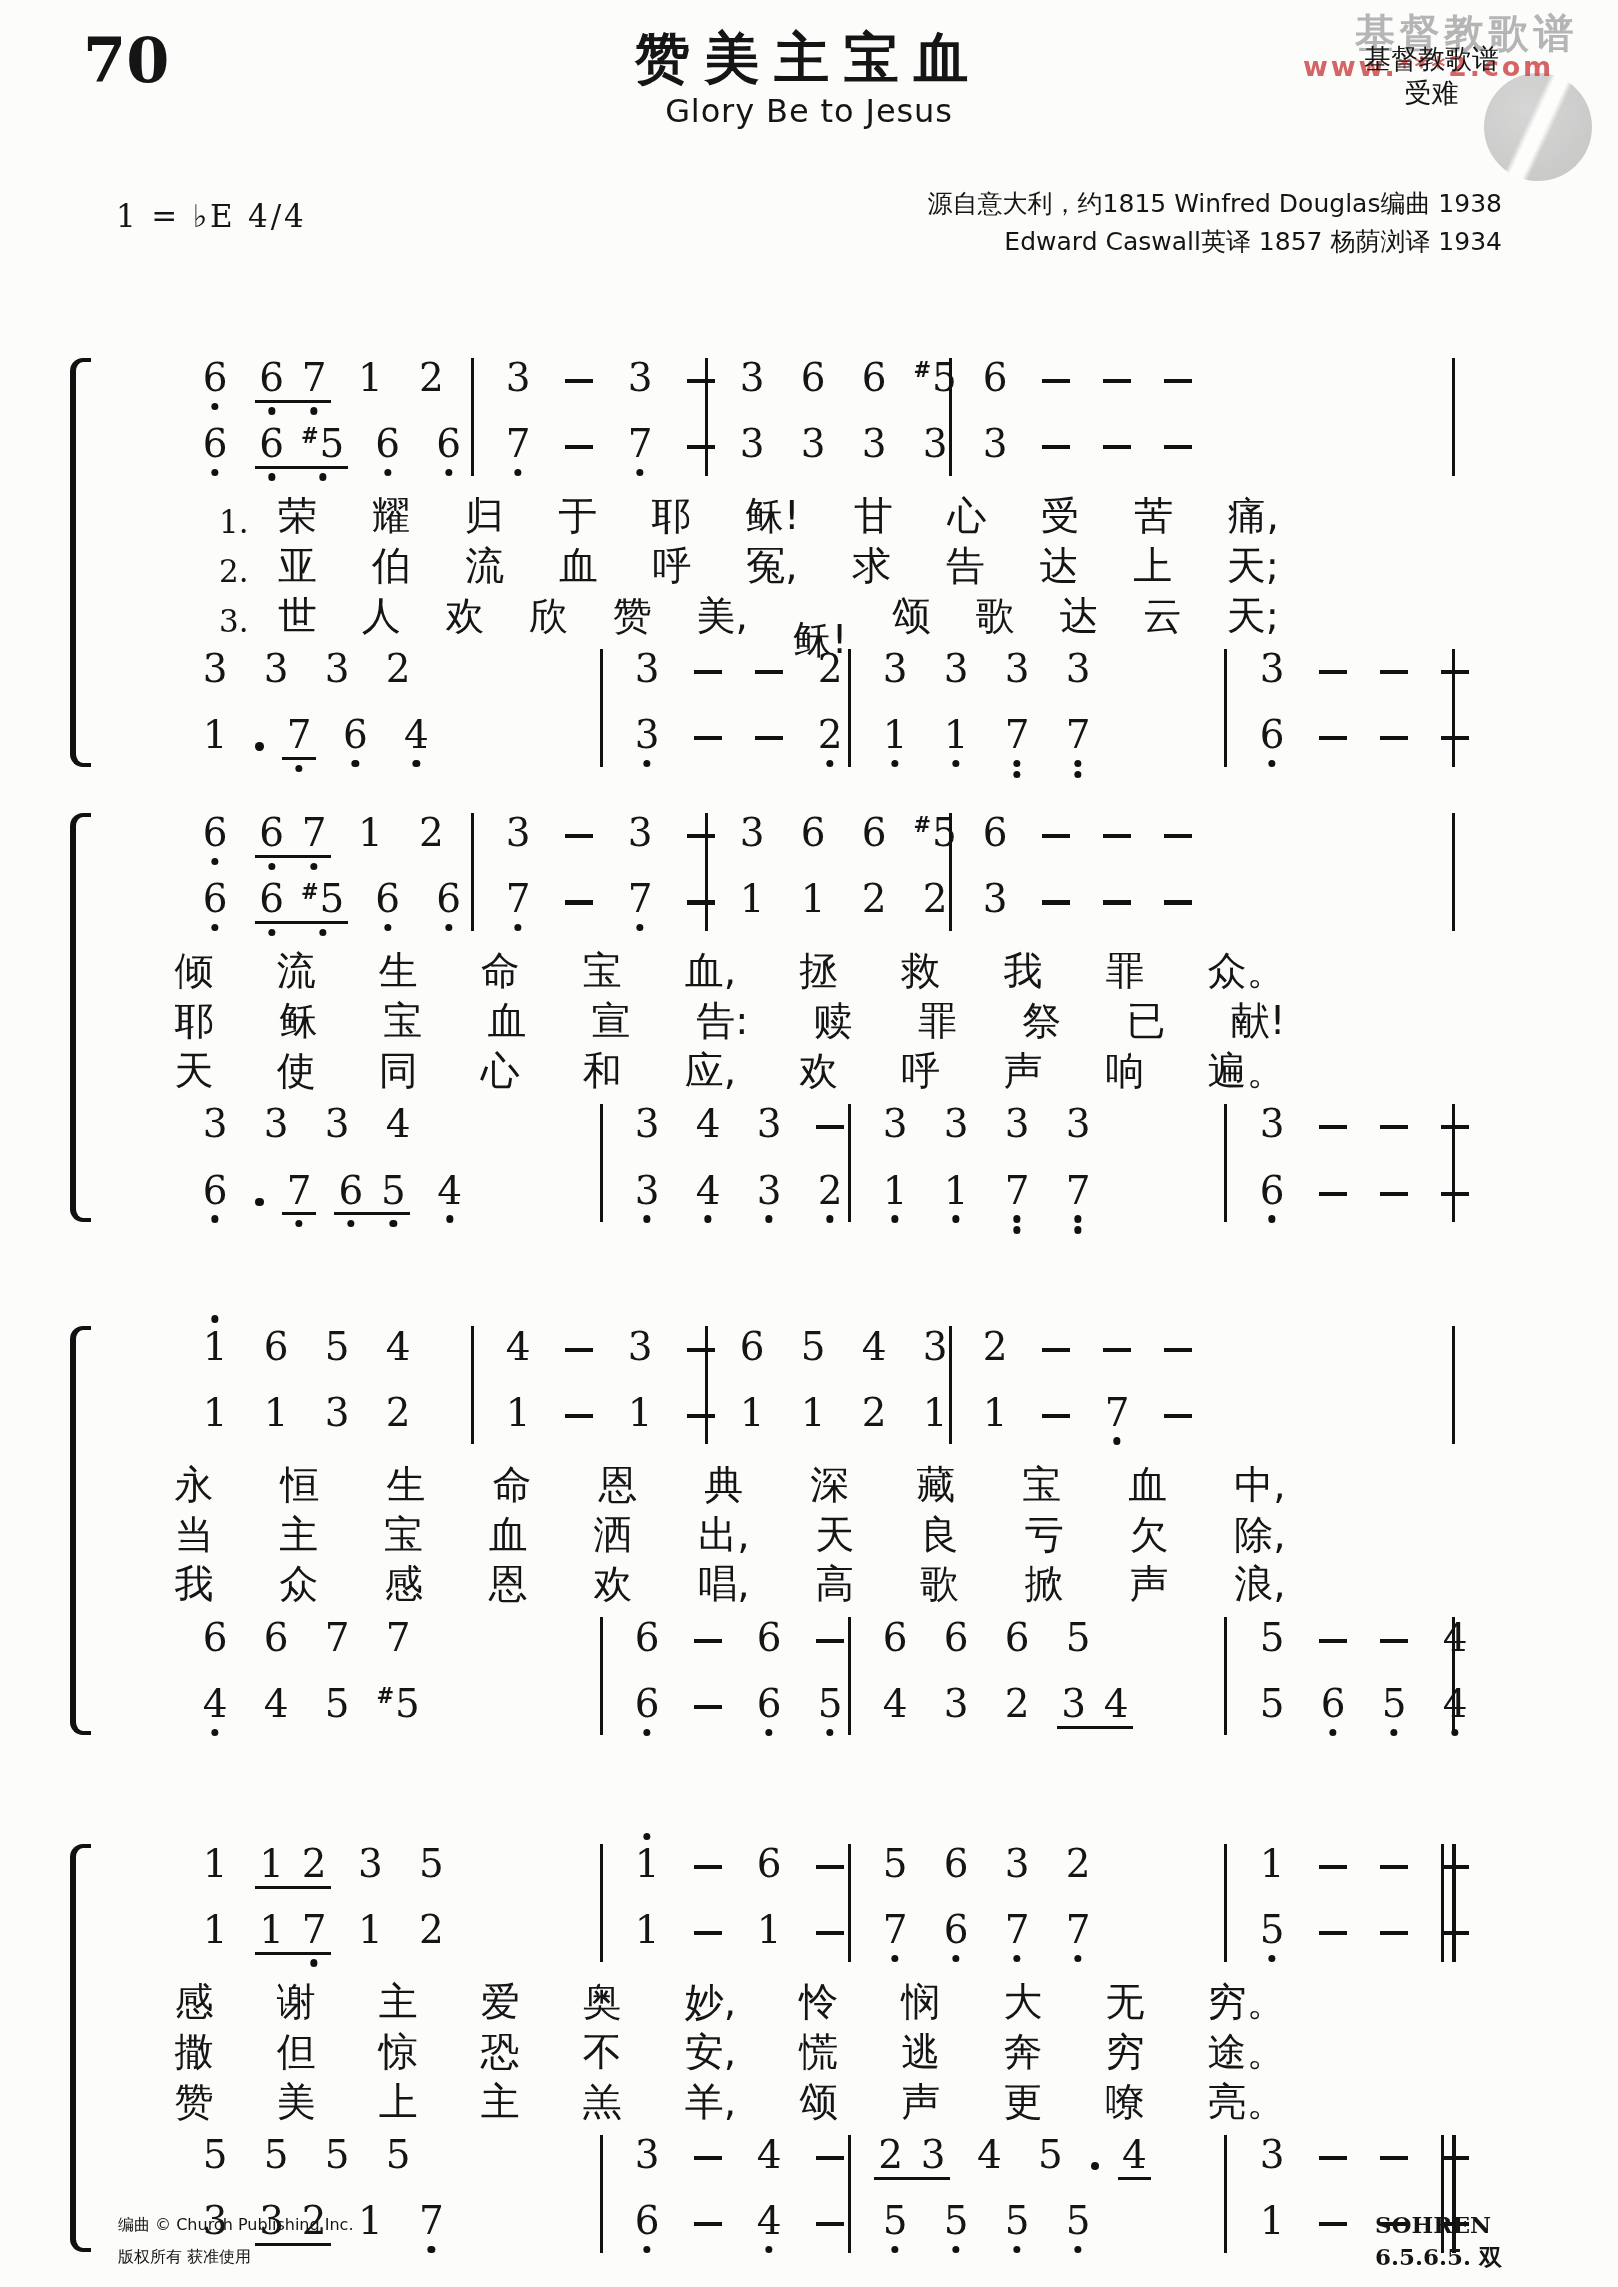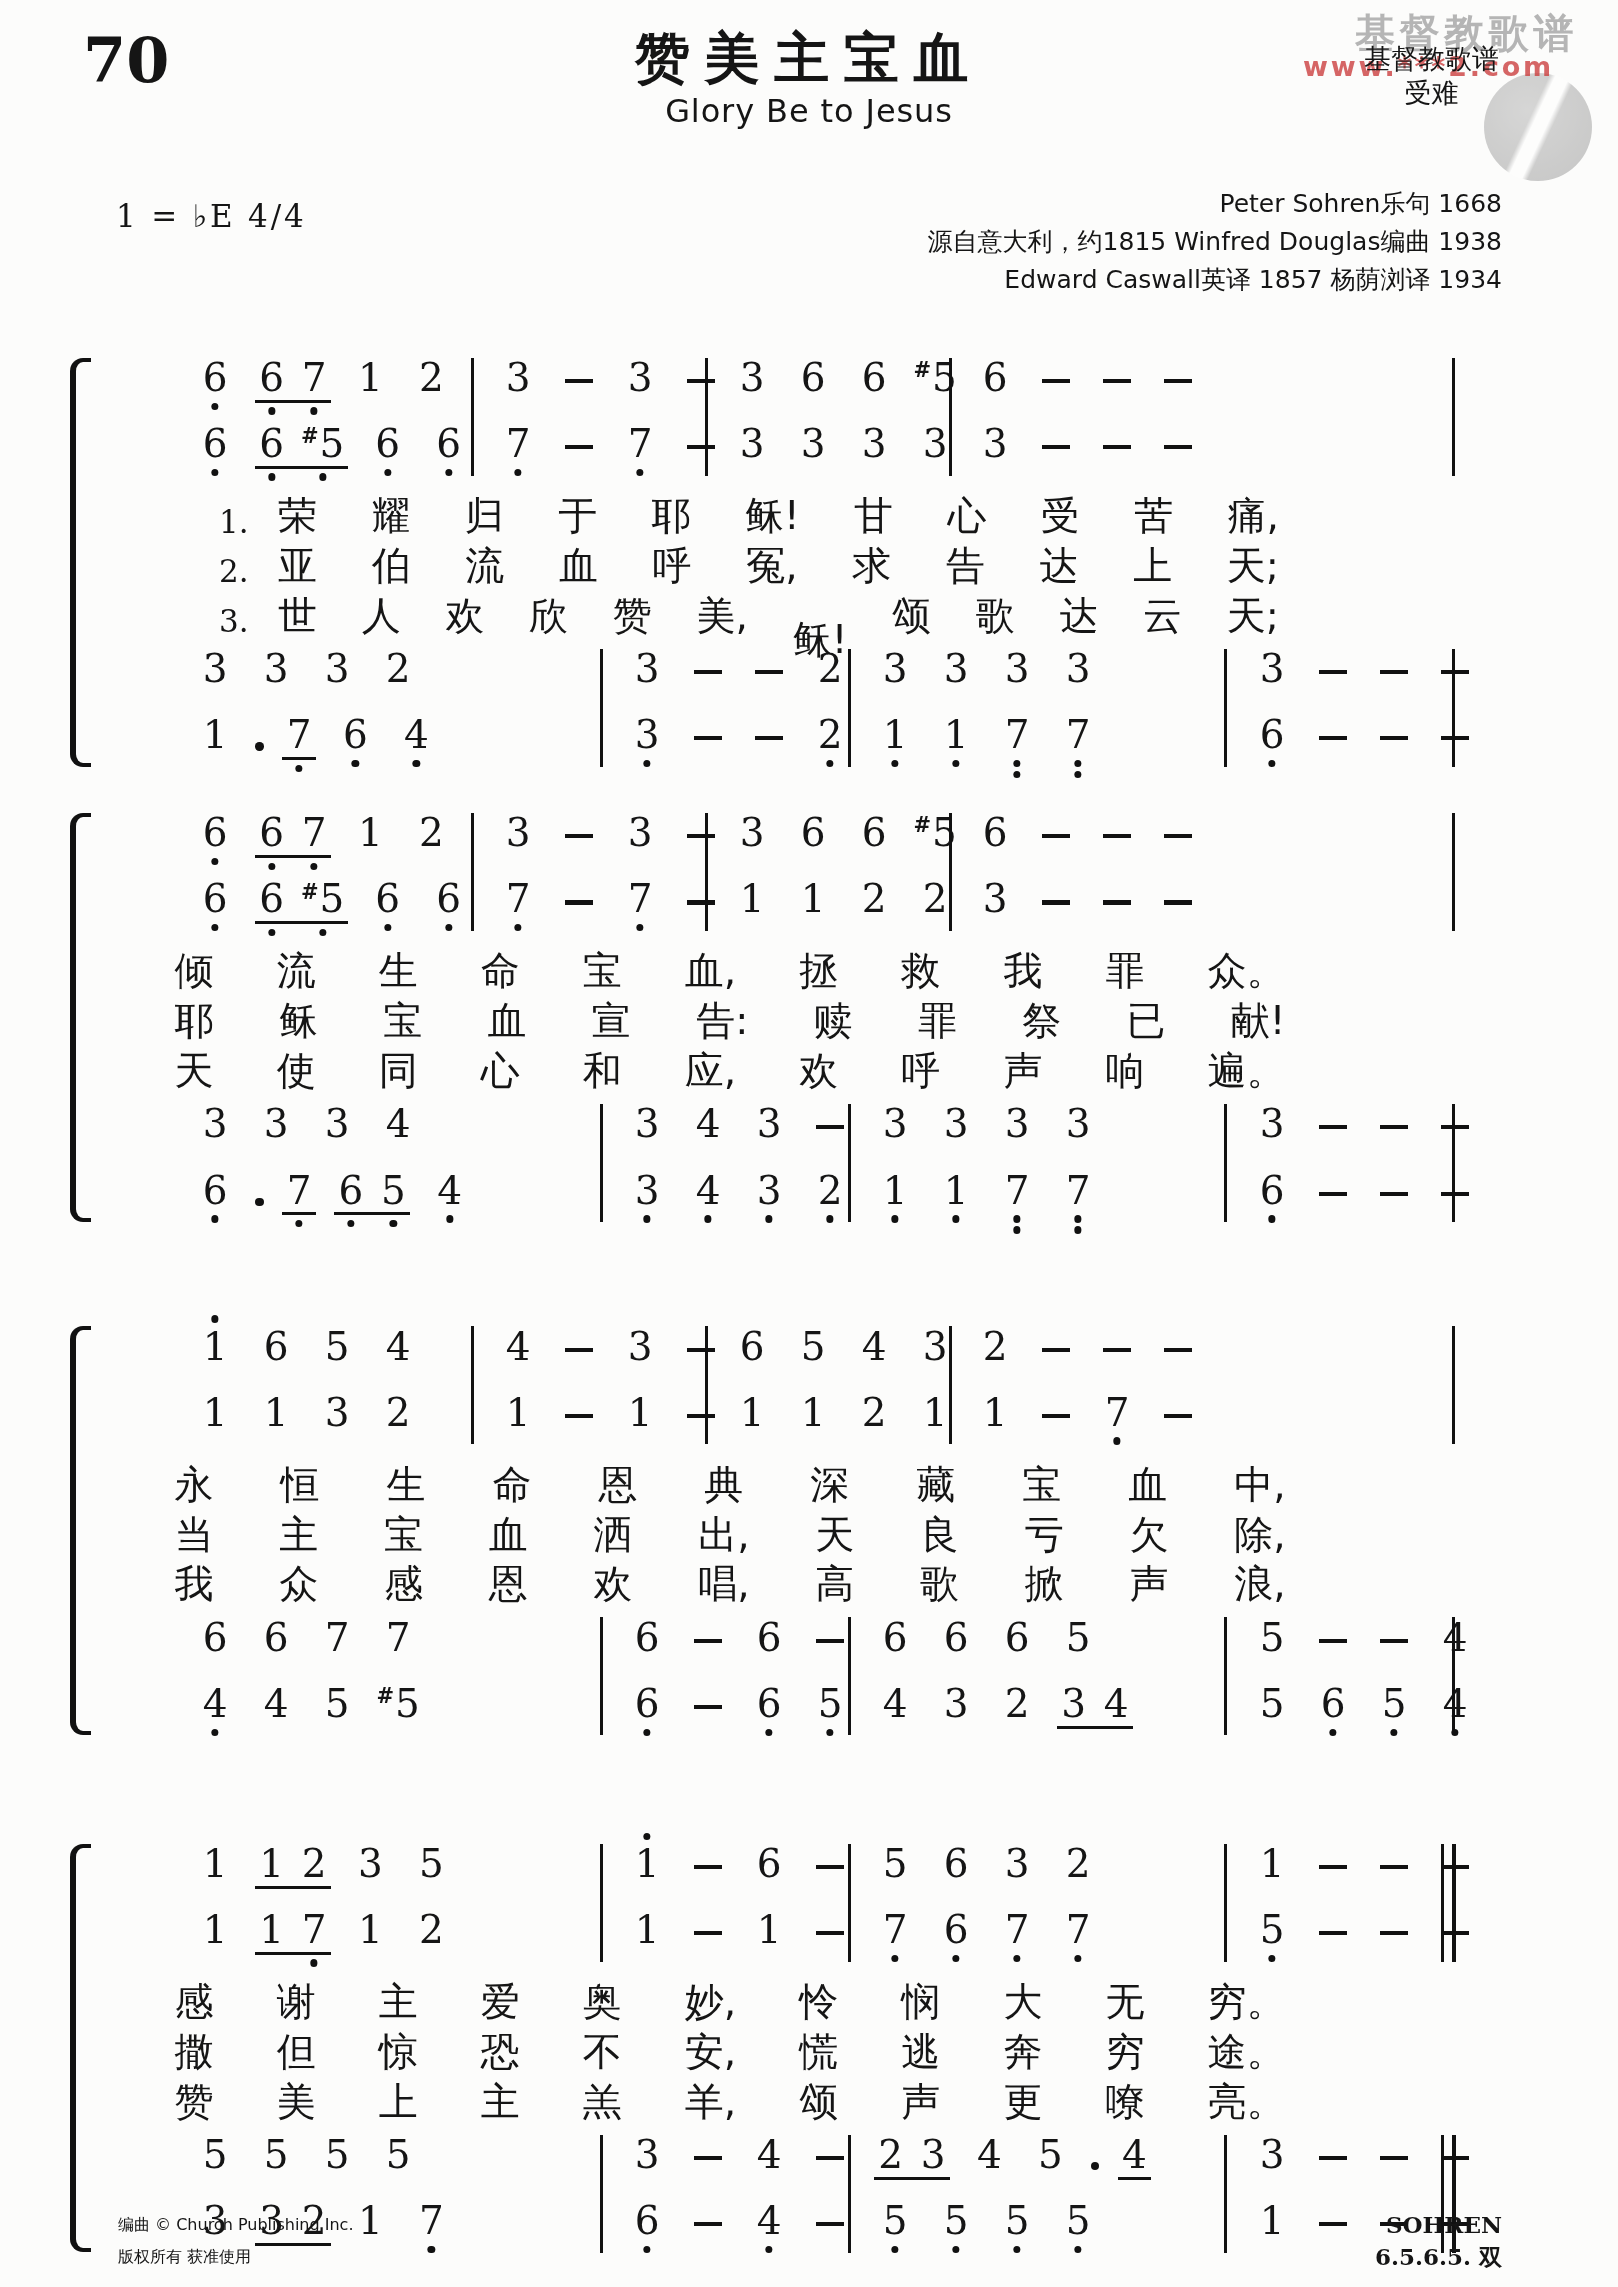--- a/index.html
+++ b/index.html
@@ -45,21 +45,21 @@
   
   .lyrblock{margin:13px 0 7.3px 0;}
   .lyr{position:relative;display:flex;justify-content:space-between;width:1111px;margin:1.8px 0 1.8px 4.6px;
        height:48px;font-size:39px;line-height:48px;}
   .lyr.lyr1{width:1001px;margin-left:108px;}
   .vnum{position:absolute;left:-59px;top:5.5px;font-family:"DejaVu Serif","Liberation Serif",serif;font-size:31px;}
   .syl{white-space:nowrap;}
   .syl.drop{position:relative;top:24px;}
   
   .foot-left{position:absolute;left:118px;bottom:14.7px;font-size:16px;line-height:32px;}
-  .foot-right{position:absolute;right:116px;bottom:14.7px;text-align:right;font-size:23px;line-height:32px;font-weight:bold;
+  .foot-right{position:absolute;right:116px;bottom:14.7px;font-size:23px;line-height:32px;font-weight:bold;
               font-family:"DejaVu Serif","Liberation Serif",serif;}
 </style>
 </head>
 <body>
 
 <div class="hymn-no">70</div>
 <div class="title">赞美主宝血</div>
 <div class="subtitle">Glory Be to Jesus</div>
 
 <div class="wm-name">基督教歌谱</div>
@@ -67,21 +67,20 @@
 <div class="wm-circle"></div>
 
 <div class="category">
   <div>基督教歌谱</div>
   <div>受难</div>
 </div>
 
 <div class="keysig">1 = ♭E  4/4</div>
 
 <div class="credits">
-  <div>Peter Sohren乐句 1668</div>
   <div>源自意大利，约1815 Winfred Douglas编曲 1938</div>
   <div>Edward Caswall英译 1857  杨荫浏译 1934</div>
 </div>
 
 <div id="score">
     <section class="system" style="margin-bottom: 41px;">
       <div class="brace"></div>
       <div class="pair">
         <div class="mline">
           <span class="meas" style="width: 303px;">

